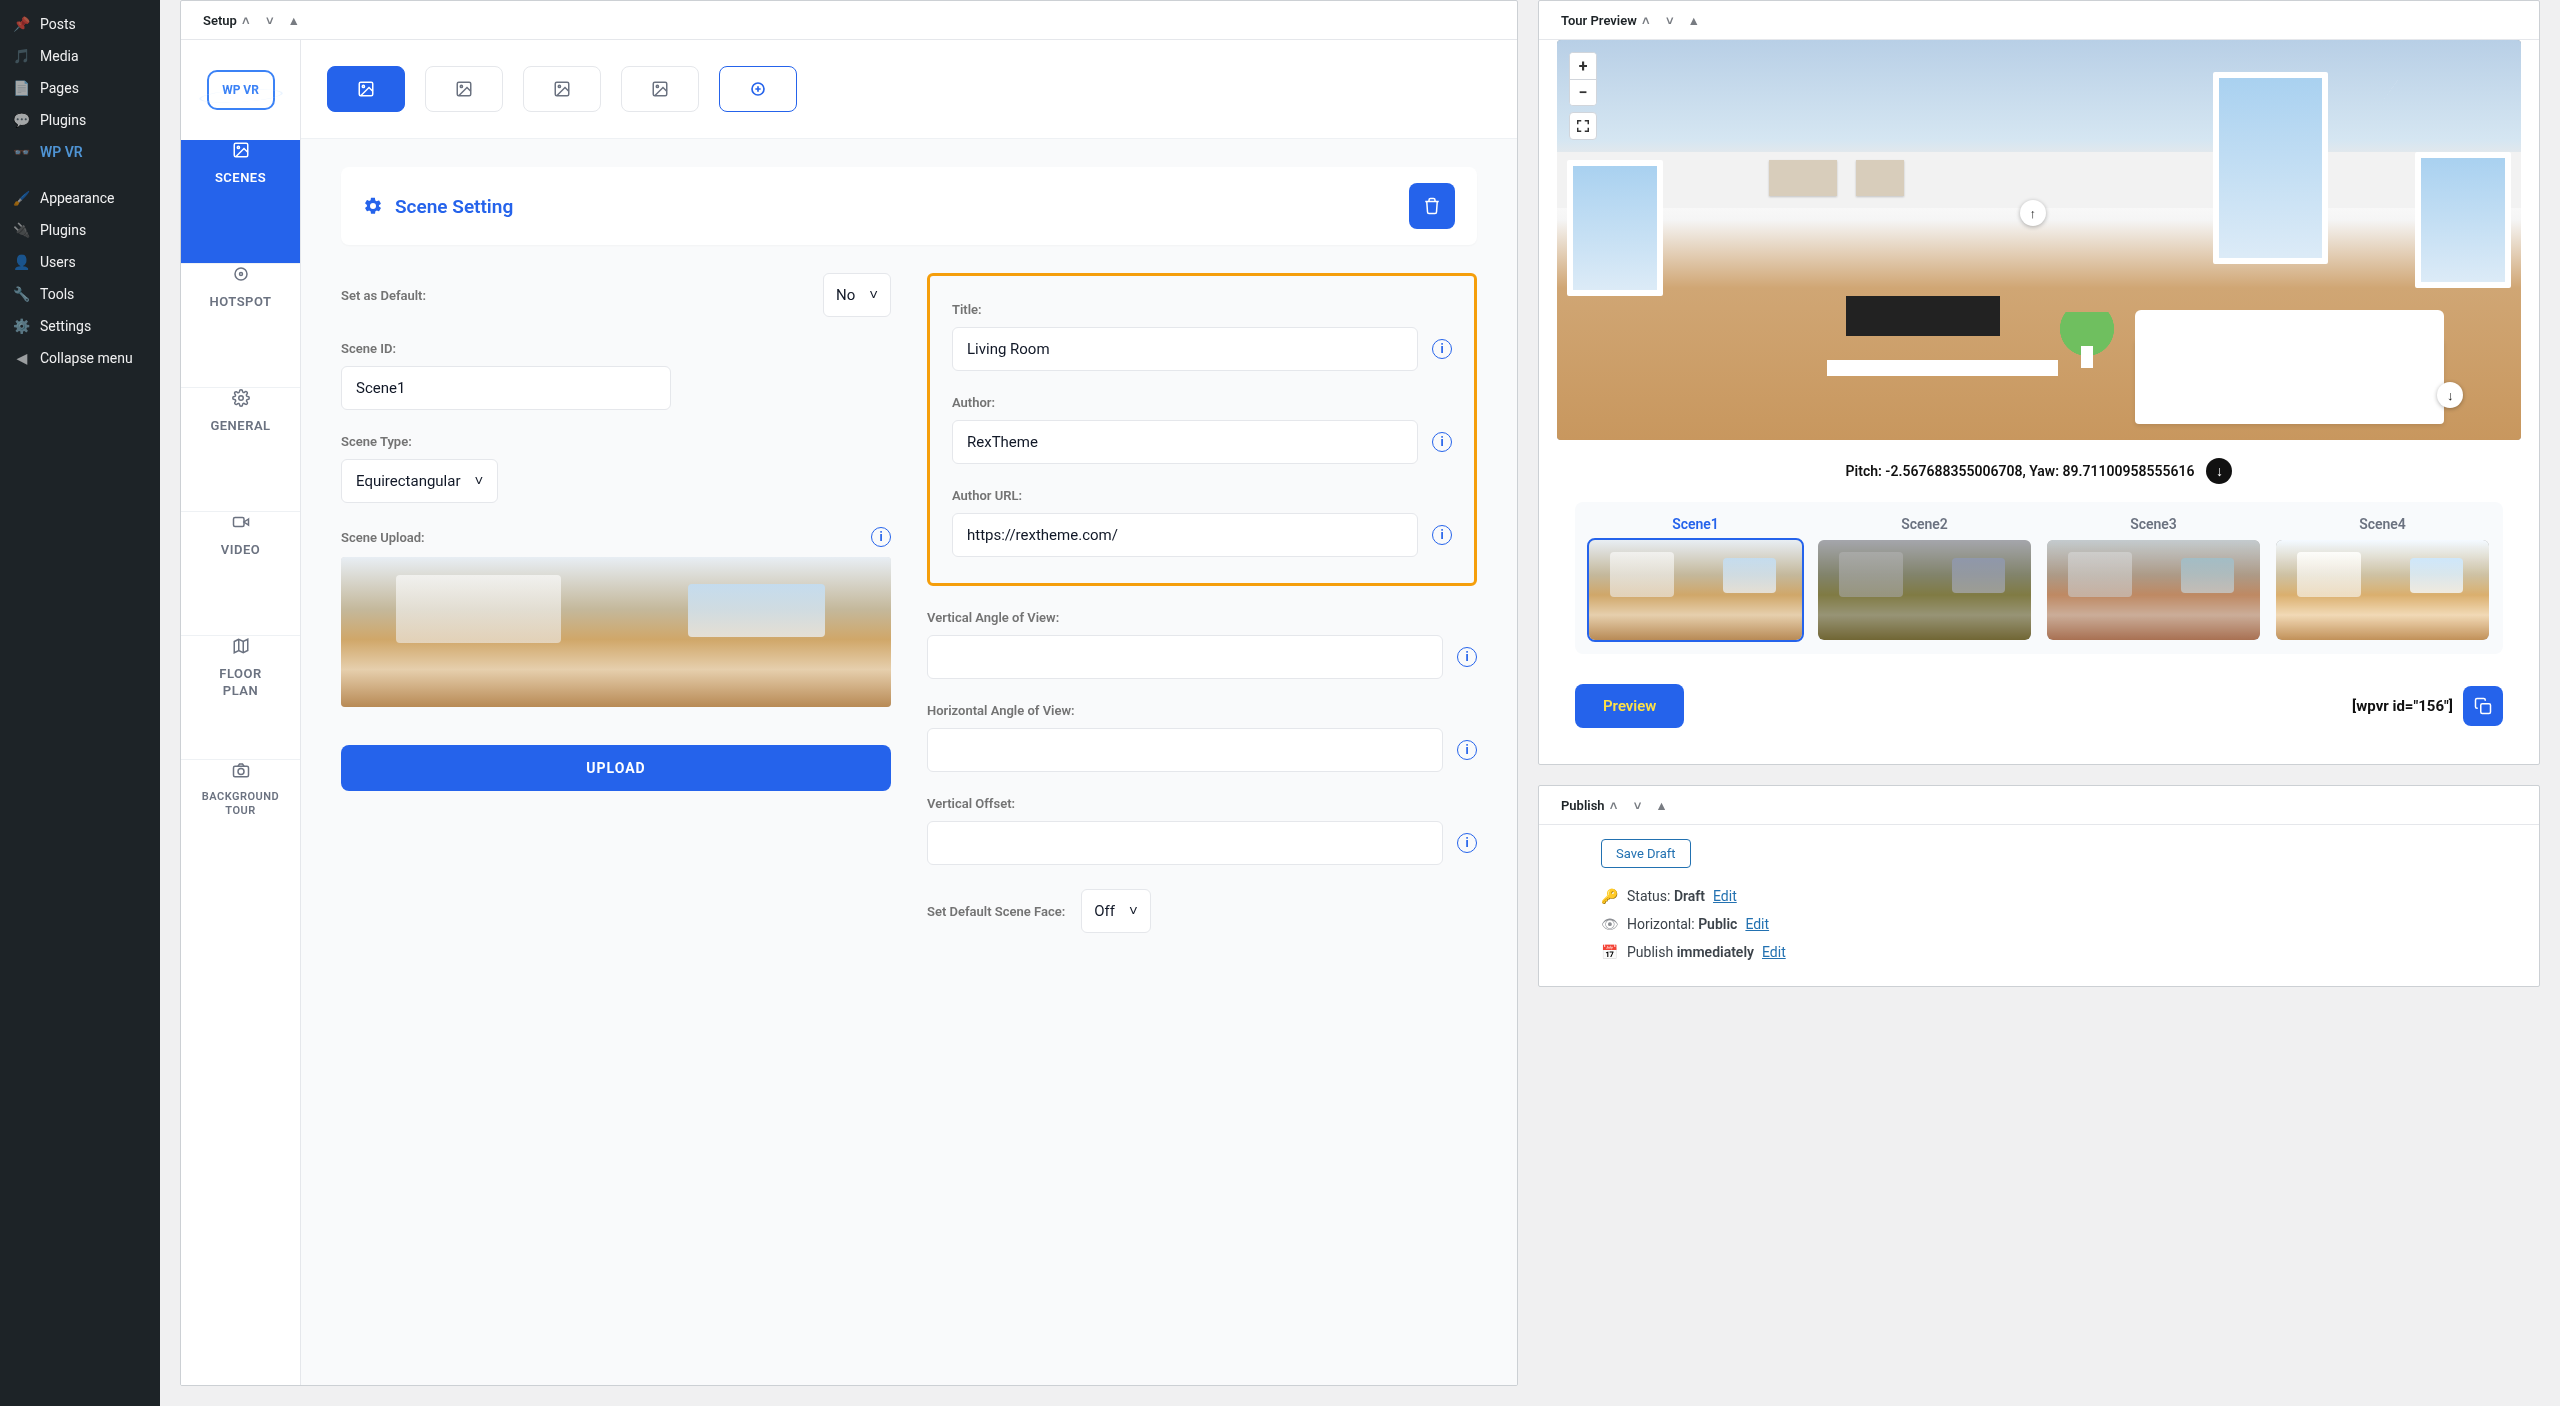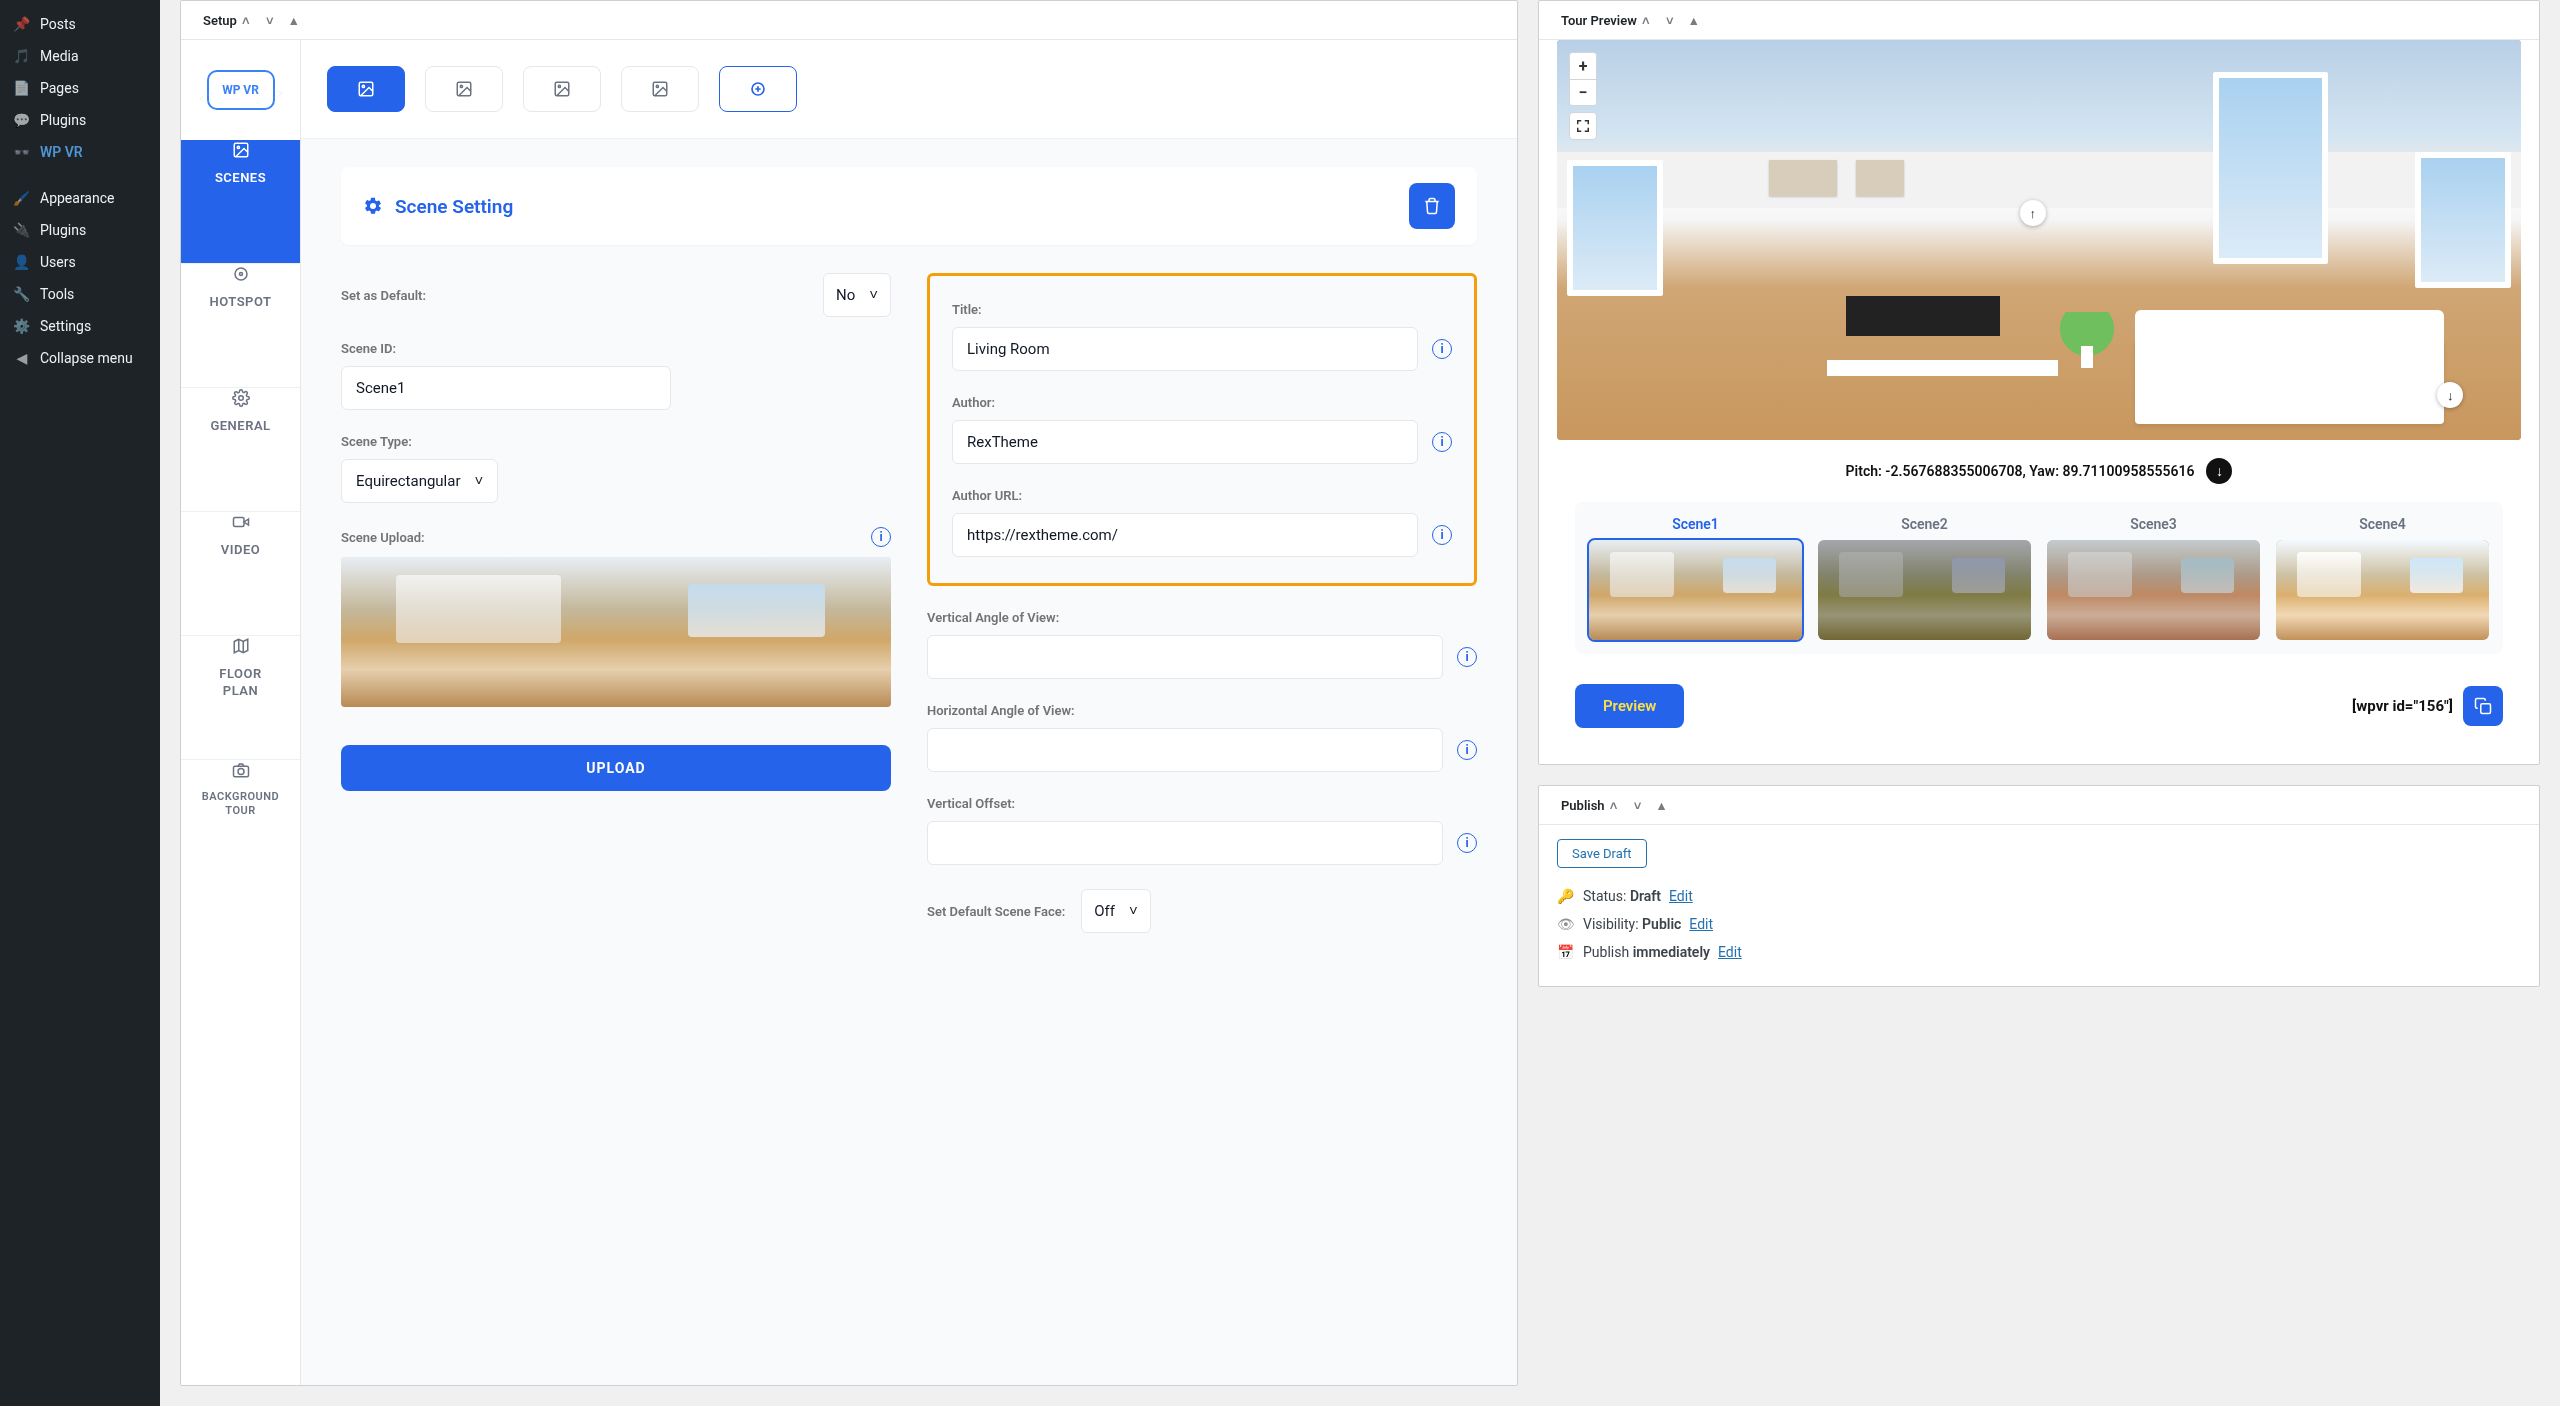--- a/index.html
+++ b/index.html
@@ -99,21 +99,21 @@
 .scene-card.active .label { color:#2563eb; }
 .scene-card .thumb { width:100%; height:100px; border-radius:6px; overflow:hidden; position:relative; background:#bbb;}
 .scene-card.active .thumb { outline:2px solid #2563eb; }
 .thumb .equi-img { border-radius:6px; }
 
 .preview-actions { display:flex; align-items:center; justify-content:space-between; padding:18px; }
 .preview-btn { background:#2563eb; color:#fde047; border:none; border-radius:8px; height:44px; padding:0 28px; font-weight:600; font-size:15px; cursor:pointer;}
 .shortcode { font-weight:700; color:#111; font-size:15px;}
 .copy-btn { width:40px; height:40px; background:#2563eb; color:#fff; border-radius:8px; display:inline-flex; align-items:center; justify-content:center; cursor:pointer; margin-left:10px;}
 
-.publish-body { padding:14px 18px 20px; font-size:14px; color:#3c434a; }
+.publish-body { padding:14px 18px 20px; font-size:14px; color:#3c434a;margin-left:44px; }
 .save-draft-btn { border:1px solid #2271b1; background:#fff; color:#2271b1; padding:6px 14px; border-radius:4px; cursor:pointer; font-size:13px; margin-bottom:14px;}
 .meta-line { display:flex; align-items:center; gap:8px; padding:6px 0; }
 .meta-line .mi { width:18px; color:#8c8f94; display:inline-flex; align-items:center; justify-content:center;}
 .meta-line a { color:#2271b1; text-decoration:underline; cursor:pointer; }
 .meta-line b { font-weight:600; }
 
 svg { display:block; }
 </style>
 </head>
 <body>
@@ -498,21 +498,21 @@
       </div>
       <div class="publish-body">
         <button class="save-draft-btn">Save Draft</button>
         <div class="meta-line">
           <span class="mi">🔑</span>
           <span><span>Status: </span><b>Draft</b></span>
           <a>Edit</a>
         </div>
         <div class="meta-line">
           <span class="mi">👁</span>
-          <span><span>Visibility: </span><b>Public</b></span>
+          <span><span>Horizontal: </span><b>Public</b></span>
           <a>Edit</a>
         </div>
         <div class="meta-line">
           <span class="mi">📅</span>
           <span><span>Publish </span><b>immediately</b></span>
           <a>Edit</a>
         </div>
       </div>
     </div>
   </div>

